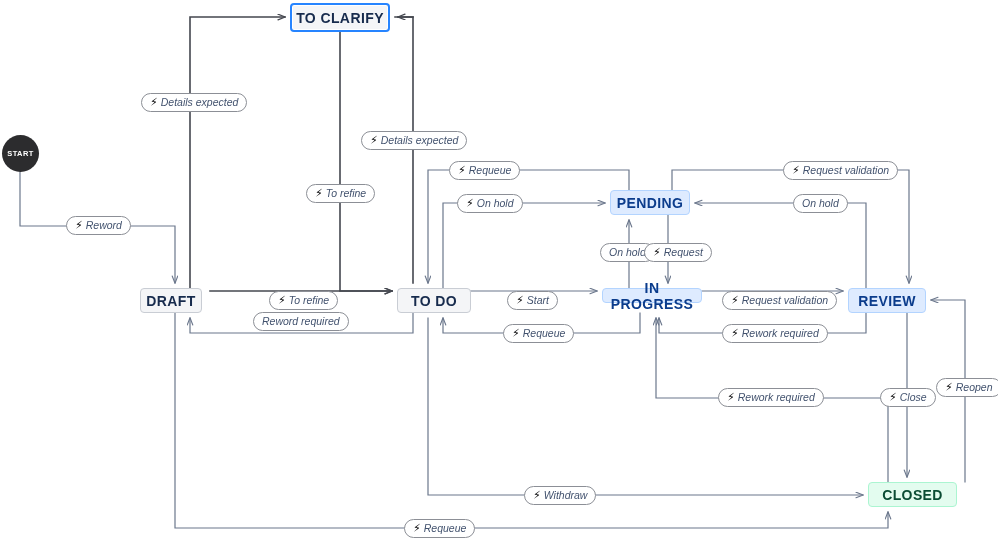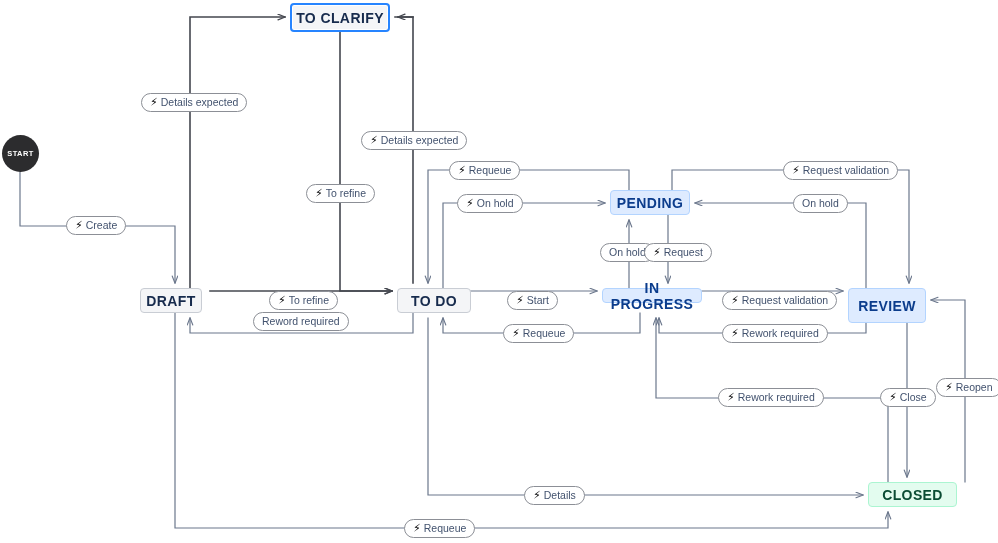--- a/index.html
+++ b/index.html
@@ -16,21 +16,21 @@
         box-shadow:0 0 0 1px #ffffff inset;}
 
   .start-node{position:absolute;width:37px;height:37px;border-radius:50%;background:#2C2C2E;
         display:flex;align-items:center;justify-content:center;color:#ffffff;font-size:7.5px;
         font-weight:bold;letter-spacing:.4px;}
 
   .pill{position:absolute;box-sizing:border-box;height:19px;display:flex;align-items:center;
         gap:3px;padding:0 8px;border:1px solid #8C8F96;border-radius:10px;background:#ffffff;
         color:#42526E;font-size:10.5px;white-space:nowrap;}
   .pill .bolt{font-size:11px;color:#0B0B0D;line-height:1;position:relative;top:-.5px;}
-  .pill .ptxt{line-height:1;}
+  .pill .ptxt{line-height:1;font-style:italic;}
 </style>
 </head>
 <body>
 
 <div id="canvas">
 
   <svg id="edges" viewBox="0 0 998 543" xmlns="http://www.w3.org/2000/svg">
     <defs>
       <marker id="ah" markerWidth="9" markerHeight="9" refX="7.6" refY="3.2" orient="auto" markerUnits="userSpaceOnUse">
         <path d="M0.6,0.4 L7.8,3.2 L0.6,6.0" fill="none" stroke="#6B778C" stroke-width="1.1" stroke-linecap="round" stroke-linejoin="round"></path>
@@ -99,30 +99,30 @@
   </div>
   <div class="node gray" style="left:397px;top:288px;width:74px;height:25px;">
     <span>TO DO</span>
   </div>
   <div class="node blue" style="left:610px;top:190px;width:80px;height:25px;">
     <span>PENDING</span>
   </div>
   <div class="node blue" style="left:602px;top:288px;width:100px;height:15px;">
     <span>IN PROGRESS</span>
   </div>
-  <div class="node blue" style="left:848px;top:288px;width:78px;height:35px;">
+  <div class="node blue" style="left:848px;top:288px;width:78px;height:25px;">
     <span>REVIEW</span>
   </div>
   <div class="node green" style="left:868px;top:482px;width:89px;height:25px;">
     <span>CLOSED</span>
   </div>
 
   <div class="pill" style="left:66px;top:216px;">
     <span class="bolt">⚡</span>
-    <span class="ptxt">Create</span>
+    <span class="ptxt">Reword</span>
   </div>
   <div class="pill" style="left:141px;top:93px;">
     <span class="bolt">⚡</span>
     <span class="ptxt">Details expected</span>
   </div>
   <div class="pill" style="left:361px;top:131px;">
     <span class="bolt">⚡</span>
     <span class="ptxt">Details expected</span>
   </div>
   <div class="pill" style="left:306px;top:184px;">
@@ -181,20 +181,20 @@
   <div class="pill" style="left:880px;top:388px;">
     <span class="bolt">⚡</span>
     <span class="ptxt">Close</span>
   </div>
   <div class="pill" style="left:936px;top:378px;">
     <span class="bolt">⚡</span>
     <span class="ptxt">Reopen</span>
   </div>
   <div class="pill" style="left:524px;top:486px;">
     <span class="bolt">⚡</span>
-    <span class="ptxt">Details</span>
+    <span class="ptxt">Withdraw</span>
   </div>
   <div class="pill" style="left:404px;top:519px;">
     <span class="bolt">⚡</span>
     <span class="ptxt">Requeue</span>
   </div>
 
 </div>
 
 </body></html>

